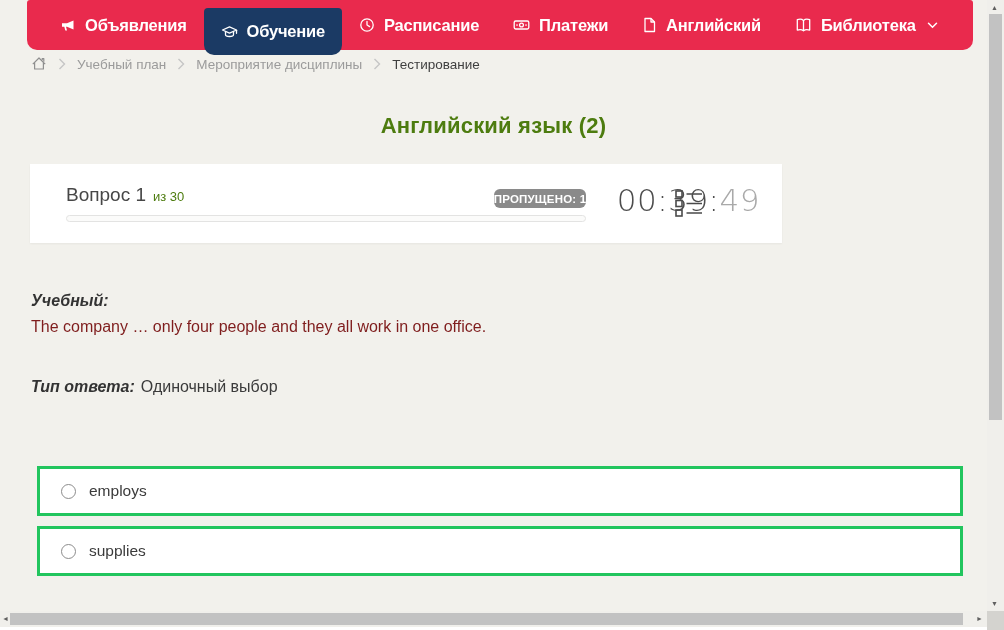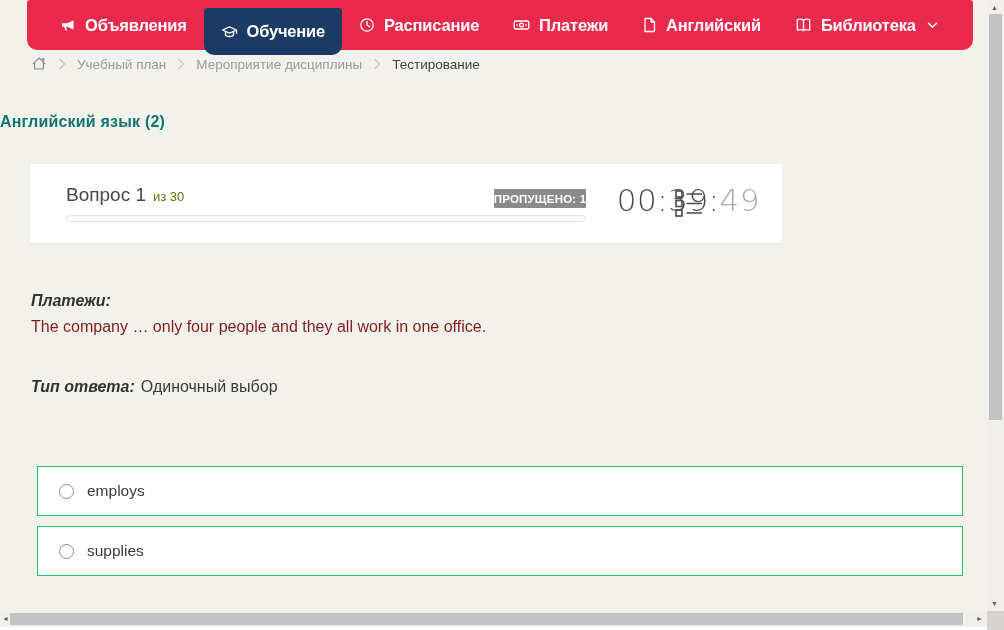--- a/index.html
+++ b/index.html
@@ -23,53 +23,53 @@
 
   
   .breadcrumb { position:absolute; left:31px; top:54px; height:20px;
                 display:flex; align-items:center; gap:11px;
                 font-size:13.5px; color:#9b9b9b; }
   .crumb { color:#9b9b9b; text-decoration:none; cursor:pointer; }
   .crumb-current { color:#3f3f3f; }
   .crumb-sep { display:flex; align-items:center; }
 
   
-  .page-title { position:absolute; top:113px; left:0; width:987px; 
-                font-size:16px; font-weight:700; color:#0f766e; letter-spacing:0.2px; }
+  .page-title { position:absolute; top:113px; left:0; width:987px; text-align:center;
+                font-size:22px; font-weight:700; color:#4d7c0f; letter-spacing:0.2px; }
 
   
   .qcard { position:absolute; left:30px; top:164px; width:752px; height:79px;
            background:#ffffff; box-shadow:0 1px 2px rgba(0,0,0,0.05); }
   .q-title-row { position:absolute; left:36px; top:20px; display:flex; align-items:baseline; }
   .q-num   { font-size:19px; color:#474747; }
   .q-total { font-size:13px; color:#4d7c0f; margin-left:7px; }
   .badge { position:absolute; top:25px; left:464px; width:92px; height:19px;
            background:#8a8a8a; color:#fff; font-size:11.5px; font-weight:700;
-           border-radius:1px; display:flex; align-items:center; justify-content:center;
+           border-radius:6px; display:flex; align-items:center; justify-content:center;
            letter-spacing:0.2px; white-space:nowrap; }
   .progress { position:absolute; left:36px; top:51px; width:520px; height:7px;
               border:1px solid #e3e3e2; background:#fbfbfa; border-radius:4px; overflow:hidden; }
   .progress-fill { height:100%; width:0%; background:#e9284c; border-radius:4px; }
   .list-btn { position:absolute; left:644px; top:26px; width:30px; height:29px;
               background:transparent; border:none; cursor:pointer; padding:0; }
   .timer { position:absolute; right:22px; top:18px;
            font-family:"DejaVu Sans", sans-serif; font-weight:200;
            font-size:31px; color:#4d4d4d; letter-spacing:0.5px; }
   .timer-secs { color:#a9a9a9; }
 
   
   .q-label { position:absolute; left:31px; top:292px;
              font-style:italic; font-weight:700; font-size:16px; color:#333; }
   .q-text  { position:absolute; left:31px; top:318px; font-size:16px; color:#7f1d1d; }
   .q-type  { position:absolute; left:31px; top:378px; font-size:16px; color:#3b3b3b; }
   .q-type-label { font-style:italic; font-weight:700; color:#333; margin-right:6px; }
 
   
   .options { position:absolute; left:37px; top:466px; width:926px; }
-  .option { height:50px; background:#fff; border:1px solid #22c55e;
+  .option { height:50px; background:#fff; border:3px solid #22c55e;
             display:flex; align-items:center; padding-left:21px;
             margin-bottom:10px; cursor:pointer; }
   .radio { width:15px; height:15px; border:1px solid #8c8c8c; border-radius:50%;
            background:#fff; flex:0 0 auto; }
   .option-label { margin-left:13px; font-size:15.5px; color:#3b3b3b; }
 
   
   .vscroll { position:absolute; right:0; top:0; width:17px; height:611px; background:#f0efeb; }
   .vthumb  { position:absolute; left:2px; top:14px; width:13px; height:406px; background:#c2c2c2; }
   .sarrow  { position:absolute; font-size:7px; color:#5f5f5f; line-height:1; background:transparent; border:none; padding:0; cursor:pointer; }
@@ -199,21 +199,21 @@
       <svg width="28" height="27" viewBox="0 0 28 27" fill="none" stroke="#4a4a4a" stroke-width="1.6">
         <rect x="1" y="1" width="6" height="6"></rect>
         <rect x="1" y="10.5" width="6" height="6"></rect>
         <rect x="1" y="20" width="6" height="6"></rect>
         <path d="M11.5 4h15.5M11.5 13.5h15.5M11.5 23h15.5"></path>
       </svg>
     </button>
     <div class="timer"><span>00:39:</span><span class="timer-secs">49</span></div>
   </section>
 
-  <p class="q-label">Платежи:</p>
+  <p class="q-label">Учебный:</p>
   <p class="q-text">The company … only four people and they all work in one office.</p>
   <p class="q-type"><span class="q-type-label">Тип ответа:</span><span>Одиночный выбор</span></p>
 
   <div class="options">
     <div class="option">
       <span class="radio"></span>
       <span class="option-label">employs</span>
     </div>
     <div class="option">
       <span class="radio"></span>

